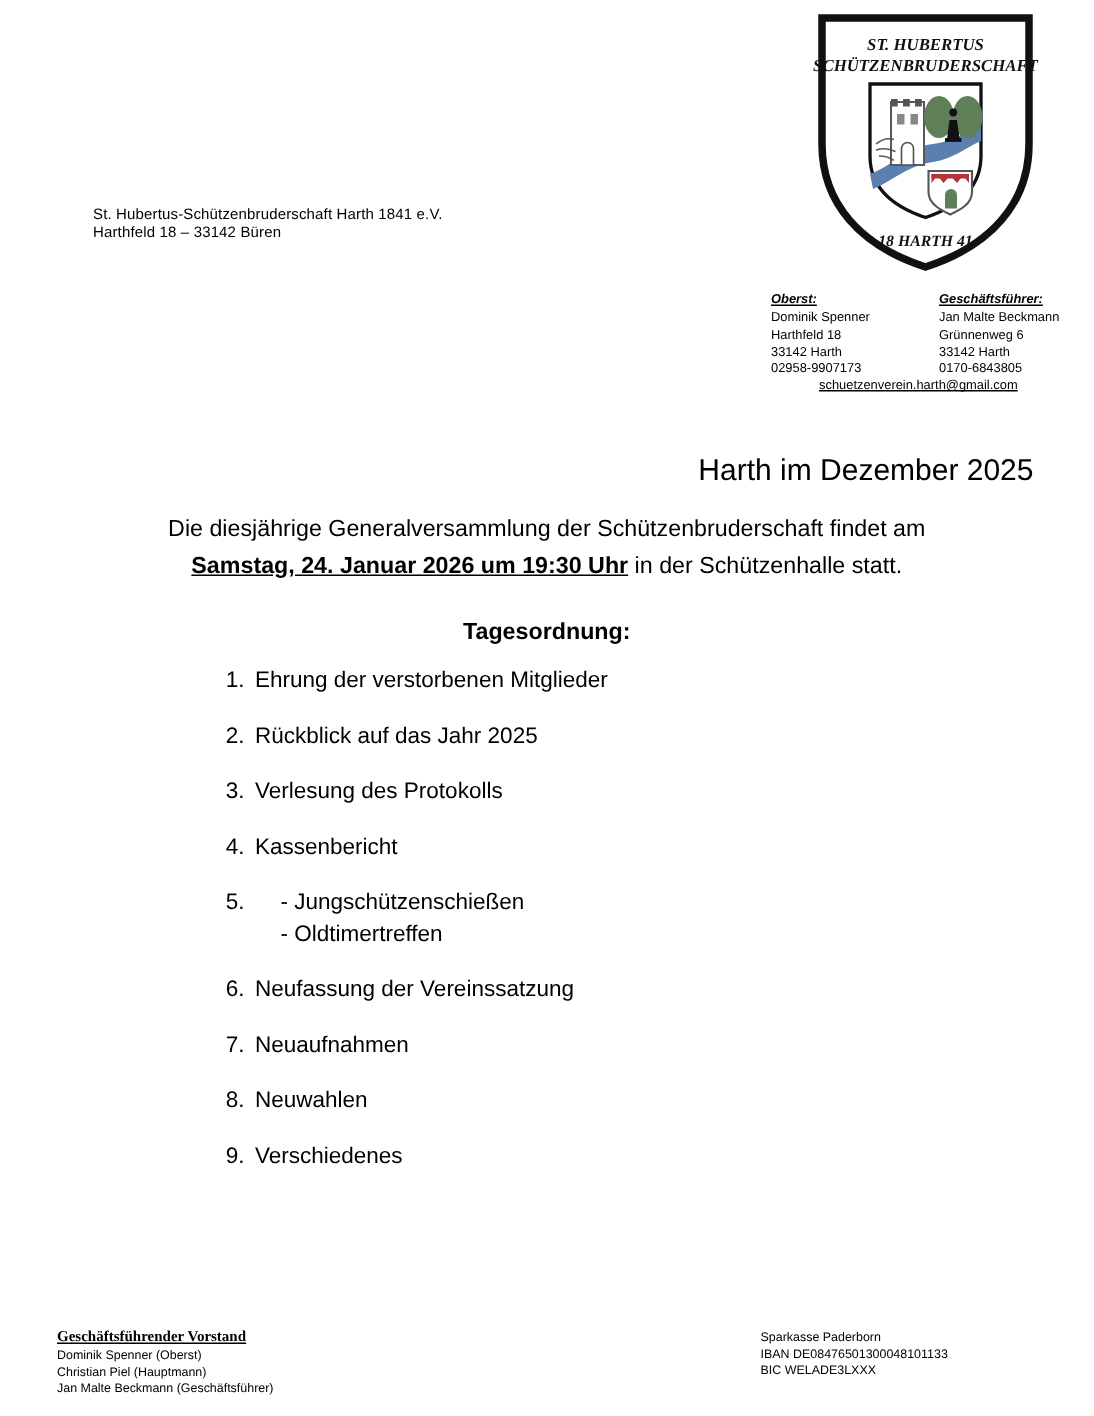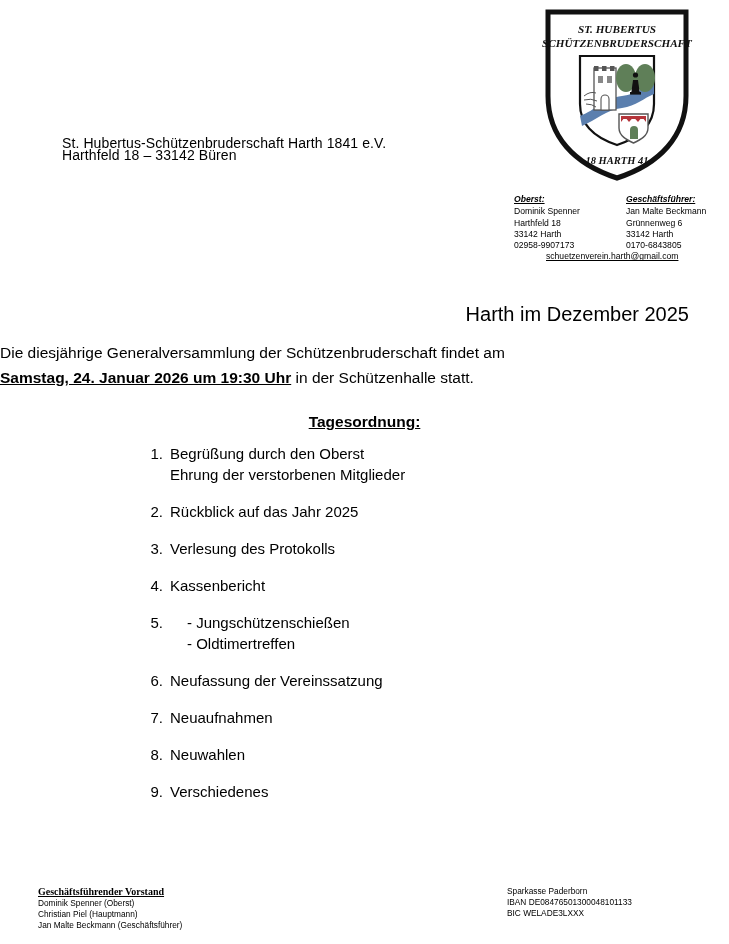--- a/index.html
+++ b/index.html
@@ -24,21 +24,21 @@
     top: 4px;
     width: 182px;
     height: 180px;
   }
 
   
   #sender {
     position: absolute;
     left: 62px;
     top: 138px;
-    font-size: 14px;
+    font-size: 10px;
     line-height: 11.5px;
     letter-spacing: 0.1px;
   }
 
   
   #contacts {
     position: absolute;
     left: 514px;
     top: 194px;
     width: 200px;
@@ -70,40 +70,40 @@
     top: 303px;
     font-size: 20px;
   }
 
   
   #intro {
     position: absolute;
     left: 0;
     top: 340px;
     width: 729px;
+    text-align: center;
     font-size: 15.5px;
     line-height: 25px;
   }
   #intro .l1 { display: block; }
   #intro .l2 { display: block; }
   #intro .meeting-dt {
     font-weight: bold;
     text-decoration: underline;
   }
 
   
   #agenda-title {
     position: absolute;
     left: 0;
     top: 413px;
     width: 729px;
     text-align: center;
     font-size: 15.5px;
     font-weight: bold;
-    text-decoration: underline;
   }
 
   #agenda {
     position: absolute;
     left: 146px;
     top: 443px;
     width: 480px;
     font-size: 15px;
     line-height: 21px;
   }
@@ -226,21 +226,20 @@
 <div id="intro">
   <span class="l1">Die diesjährige Generalversammlung der Schützenbruderschaft findet am</span>
   <span class="l2"><span class="meeting-dt">Samstag, 24. Januar 2026 um 19:30 Uhr</span><span> in der Schützenhalle statt.</span></span>
 </div>
 
 <div id="agenda-title">Tagesordnung:</div>
 <div id="agenda">
     <div class="item">
       <div class="num">1.</div>
       <div class="body">
-        <div>Begrüßung durch den Oberst</div>
         <div>Ehrung der verstorbenen Mitglieder</div>
       </div>
     </div>
     <div class="item">
       <div class="num">2.</div>
       <div class="body">
         <div>Rückblick auf das Jahr 2025</div>
       </div>
     </div>
     <div class="item">

